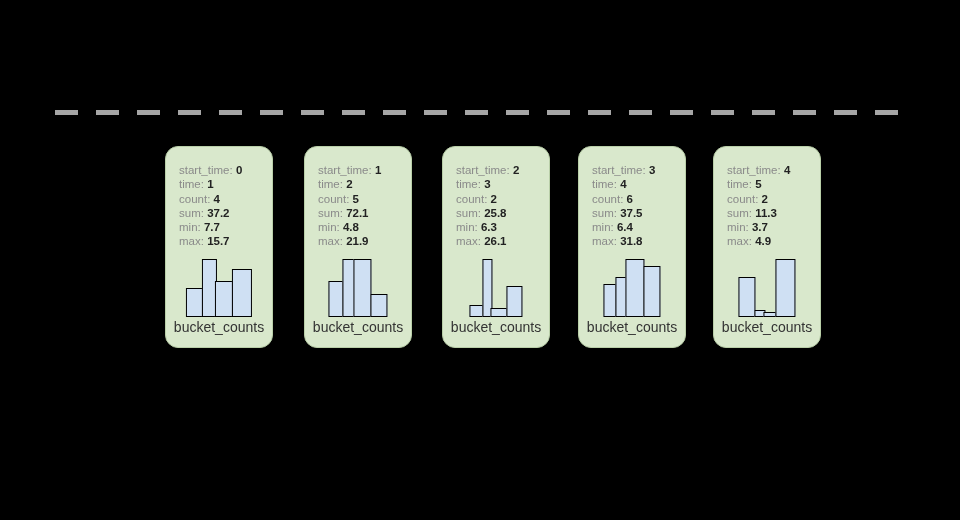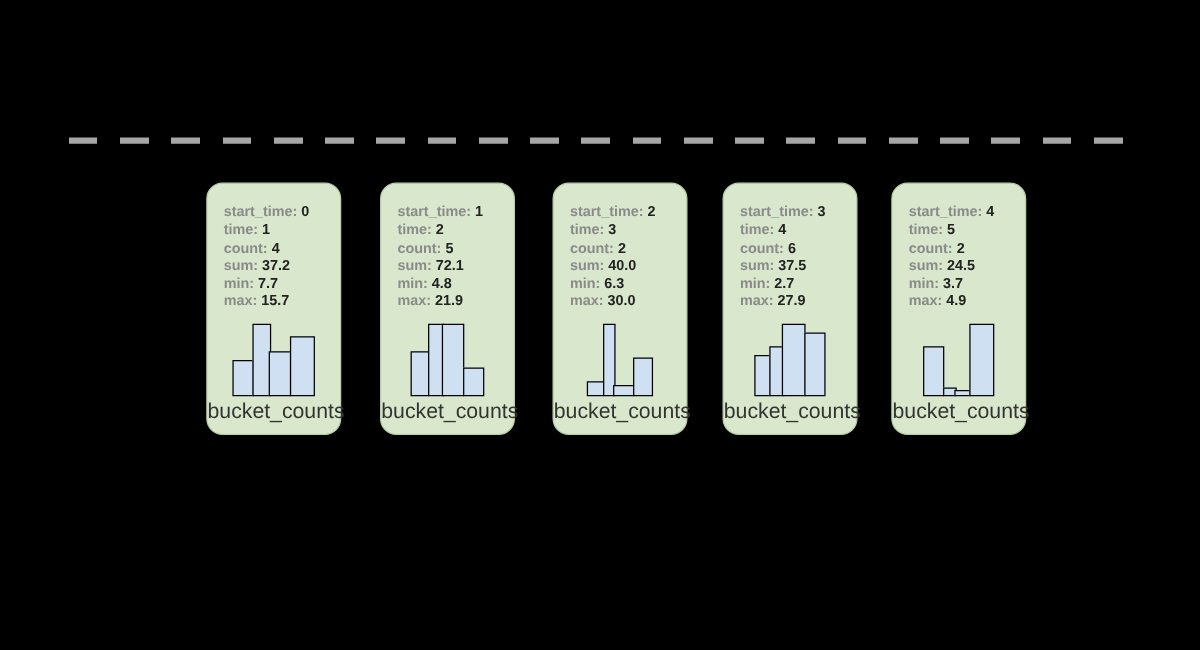--- a/index.html
+++ b/index.html
@@ -66,21 +66,20 @@
     right: 6px;
   }
   .field-row {
     font-size: 11.5px;
     line-height: 14.3px;
     white-space: nowrap;
     color: #8a8a8a;
   }
   .field-key {
     color: #8a8a8a;
-    font-weight: bold;
   }
   .field-val {
     color: #222222;
     font-weight: bold;
   }
 
   .hist {
     position: absolute;
     left: 0;
     right: 0;
@@ -103,21 +102,21 @@
     margin-right: -1.3px;
   }
   .bar:last-child { margin-right: 0; }
 
   .hist-label {
     position: absolute;
     left: 0;
     right: 0;
     top: 172px;
     text-align: center;
-    font-size: 17px;
+    font-size: 14px;
     color: #333333;
   }
 </style>
 </head>
 <body>
 
 <div id="canvas">
 
   <div id="divider"></div>
 
@@ -158,59 +157,59 @@
             <div class="bar" style="height: 23.2px; width: 17px;"></div>
           </div>
         </div>
         <div class="hist-label">bucket_counts</div>
       </div>
       <div class="card card-2">
         <div class="fields">
           <div class="field-row"><span class="field-key">start_time:</span> <span class="field-val">2</span></div>
           <div class="field-row"><span class="field-key">time:</span> <span class="field-val">3</span></div>
           <div class="field-row"><span class="field-key">count:</span> <span class="field-val">2</span></div>
-          <div class="field-row"><span class="field-key">sum:</span> <span class="field-val">40.0</span></div>
+          <div class="field-row"><span class="field-key">sum:</span> <span class="field-val">25.8</span></div>
           <div class="field-row"><span class="field-key">min:</span> <span class="field-val">6.3</span></div>
-          <div class="field-row"><span class="field-key">max:</span> <span class="field-val">30.0</span></div>
+          <div class="field-row"><span class="field-key">max:</span> <span class="field-val">26.1</span></div>
         </div>
         <div class="hist">
           <div class="hist-inner">
             <div class="bar" style="height: 11.6px; width: 14px;"></div>
             <div class="bar" style="height: 58px; width: 10px;"></div>
             <div class="bar" style="height: 9.02222px; width: 17px;"></div>
             <div class="bar" style="height: 30.9333px; width: 16px;"></div>
           </div>
         </div>
         <div class="hist-label">bucket_counts</div>
       </div>
       <div class="card card-3">
         <div class="fields">
           <div class="field-row"><span class="field-key">start_time:</span> <span class="field-val">3</span></div>
           <div class="field-row"><span class="field-key">time:</span> <span class="field-val">4</span></div>
           <div class="field-row"><span class="field-key">count:</span> <span class="field-val">6</span></div>
           <div class="field-row"><span class="field-key">sum:</span> <span class="field-val">37.5</span></div>
-          <div class="field-row"><span class="field-key">min:</span> <span class="field-val">2.7</span></div>
-          <div class="field-row"><span class="field-key">max:</span> <span class="field-val">27.9</span></div>
+          <div class="field-row"><span class="field-key">min:</span> <span class="field-val">6.4</span></div>
+          <div class="field-row"><span class="field-key">max:</span> <span class="field-val">31.8</span></div>
         </div>
         <div class="hist">
           <div class="hist-inner">
             <div class="bar" style="height: 32.9545px; width: 13px;"></div>
             <div class="bar" style="height: 39.5455px; width: 12px;"></div>
             <div class="bar" style="height: 58px; width: 19px;"></div>
             <div class="bar" style="height: 51.4091px; width: 17px;"></div>
           </div>
         </div>
         <div class="hist-label">bucket_counts</div>
       </div>
       <div class="card card-4">
         <div class="fields">
           <div class="field-row"><span class="field-key">start_time:</span> <span class="field-val">4</span></div>
           <div class="field-row"><span class="field-key">time:</span> <span class="field-val">5</span></div>
           <div class="field-row"><span class="field-key">count:</span> <span class="field-val">2</span></div>
-          <div class="field-row"><span class="field-key">sum:</span> <span class="field-val">24.5</span></div>
+          <div class="field-row"><span class="field-key">sum:</span> <span class="field-val">11.3</span></div>
           <div class="field-row"><span class="field-key">min:</span> <span class="field-val">3.7</span></div>
           <div class="field-row"><span class="field-key">max:</span> <span class="field-val">4.9</span></div>
         </div>
         <div class="hist">
           <div class="hist-inner">
             <div class="bar" style="height: 39.5455px; width: 17px;"></div>
             <div class="bar" style="height: 6.59091px; width: 11px;"></div>
             <div class="bar" style="height: 5.27273px; width: 13px;"></div>
             <div class="bar" style="height: 58px; width: 20px;"></div>
           </div>

